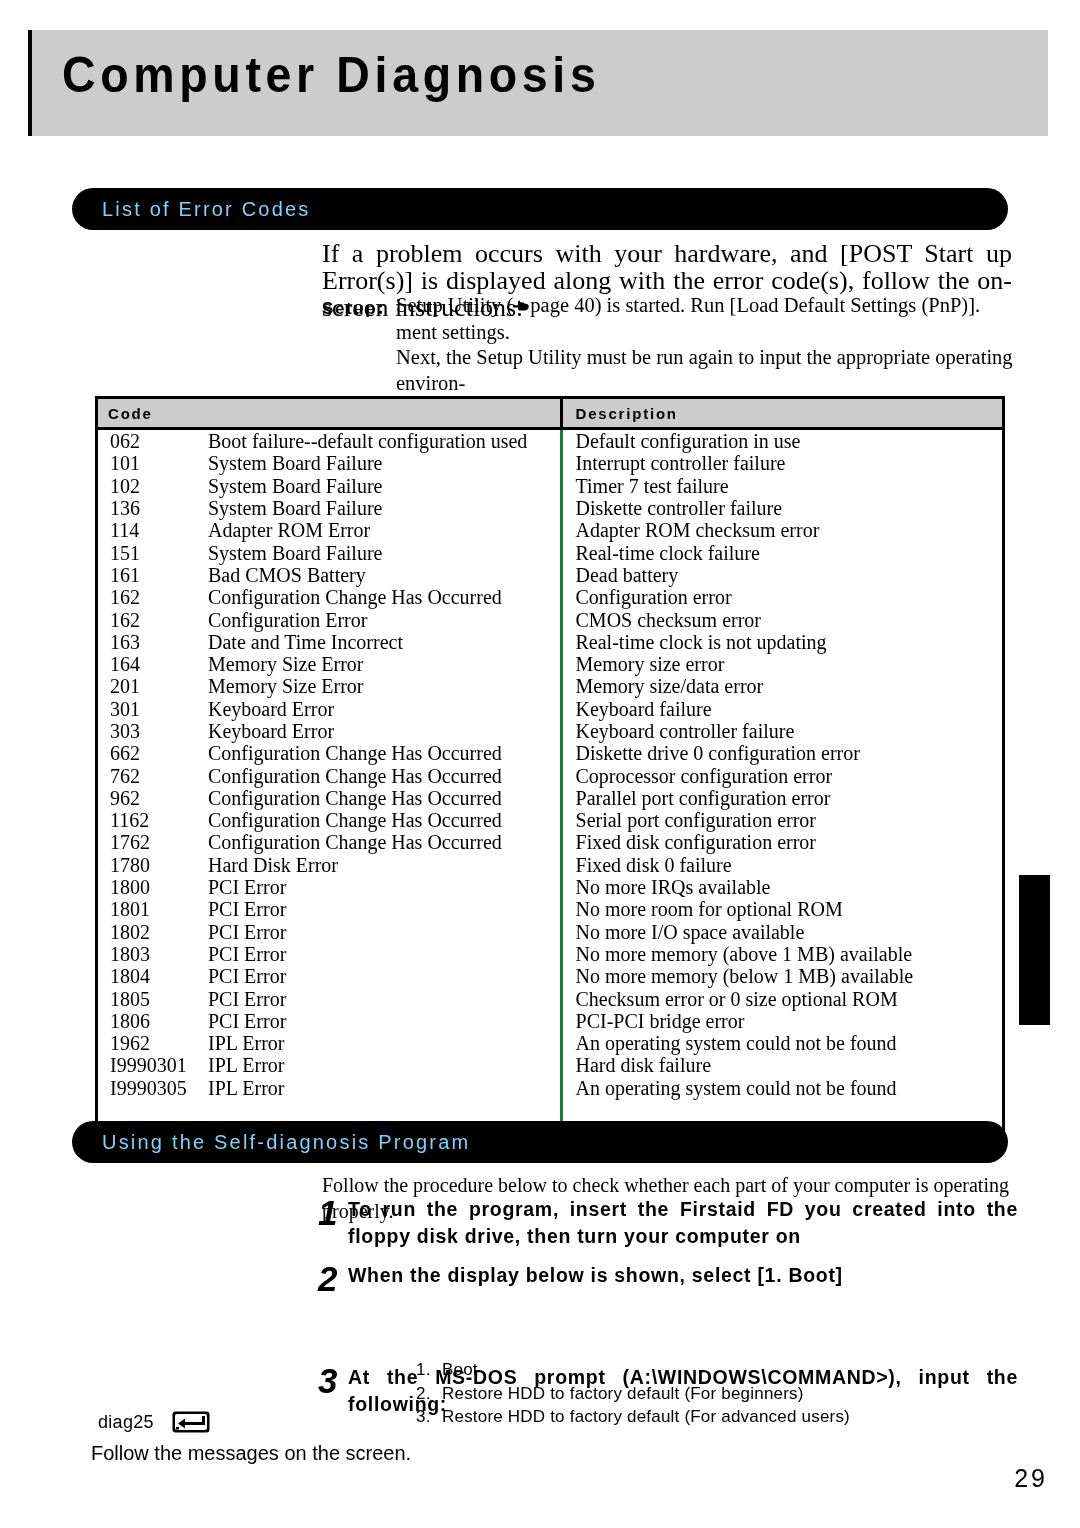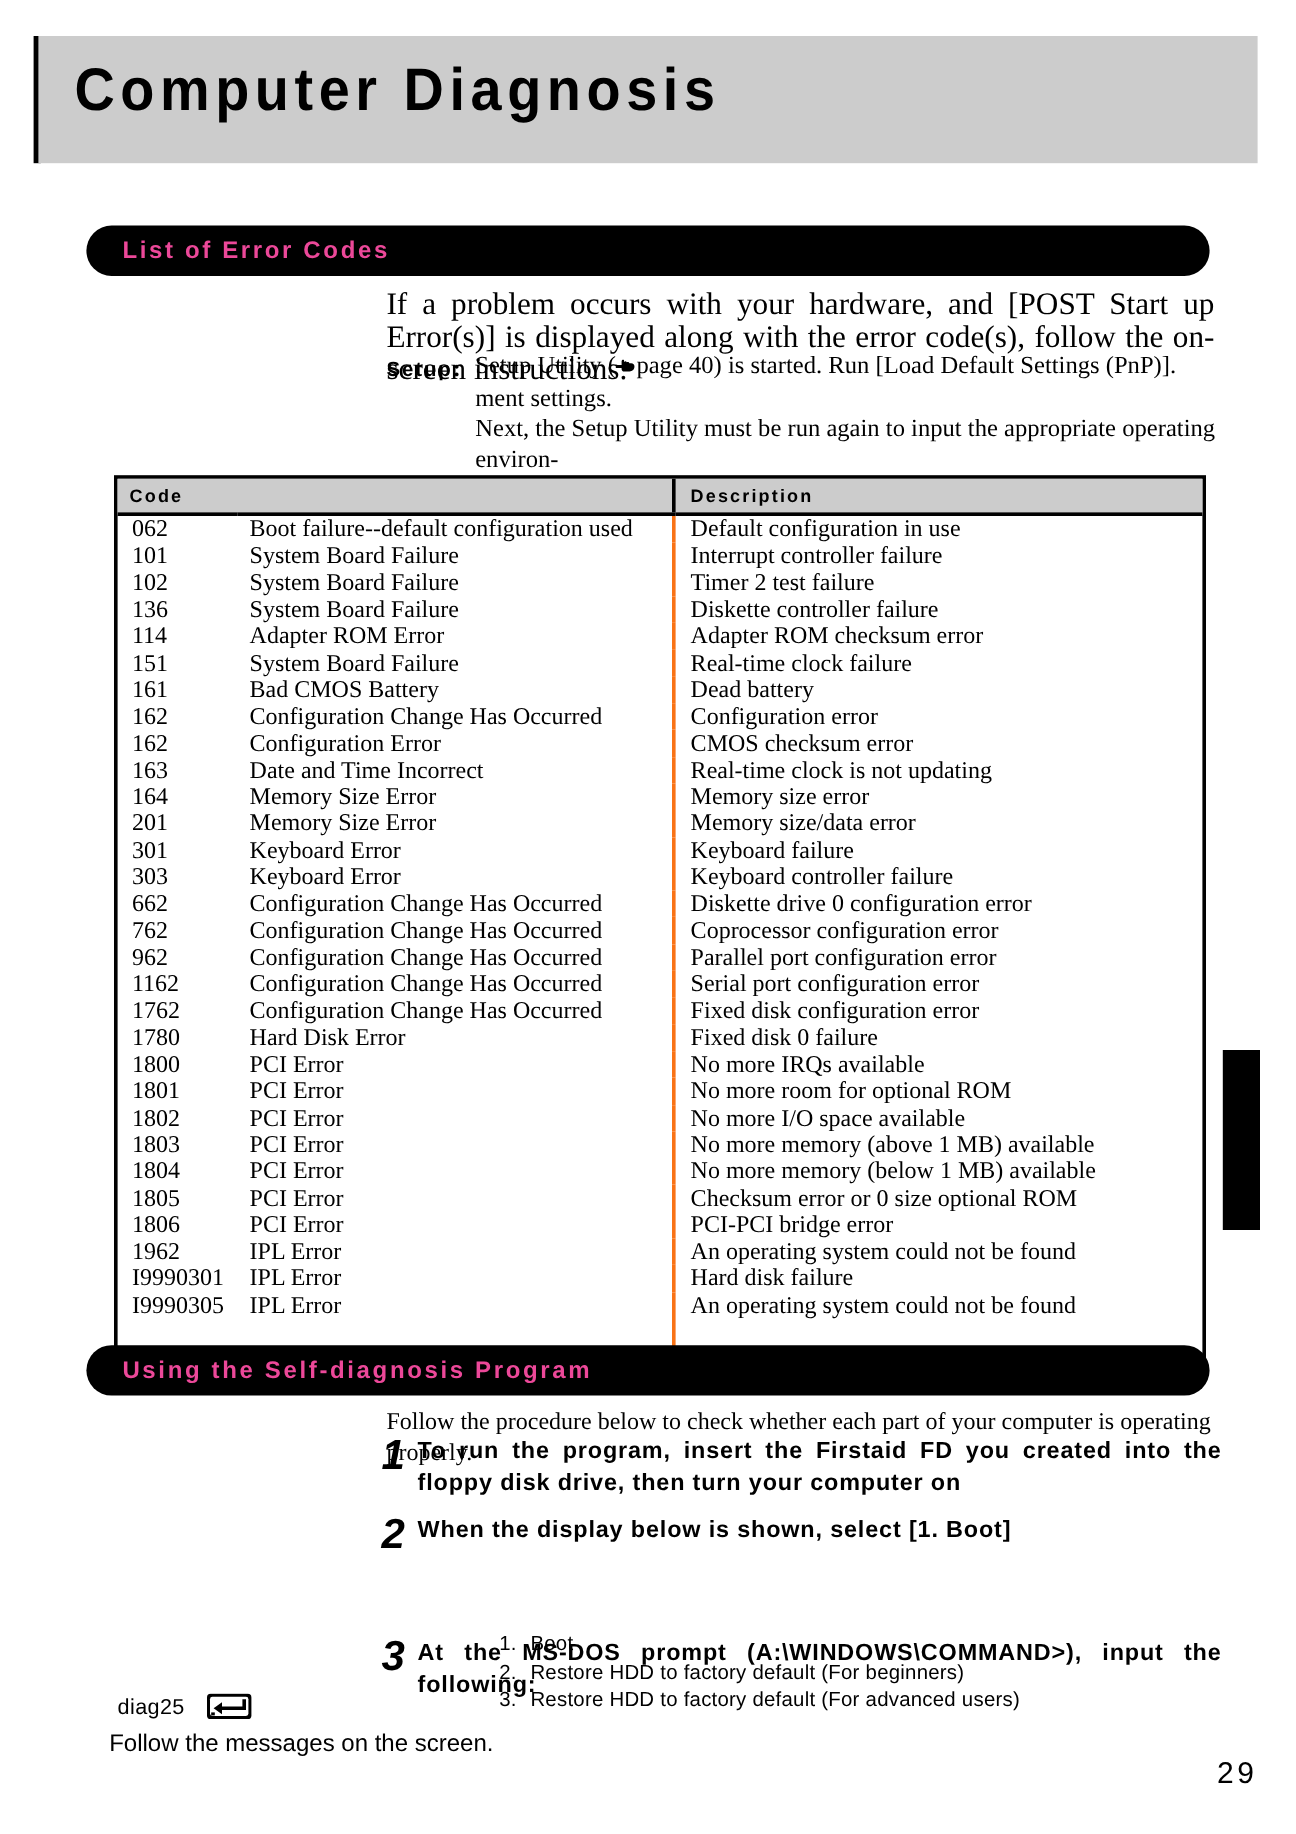--- a/index.html
+++ b/index.html
@@ -55,23 +55,23 @@
     height: 42px;
     background: #000000;
     border-radius: 21px;
   }
   .banner-label {
     position: absolute;
     left: 30px;
     top: 0;
     height: 42px;
     line-height: 42px;
-    color: #ec4899;
-    font-family: "Liberation Sans", "DejaVu Sans", sans-serif;
-    font-weight: bold;
+    color: #7dd3fc;
+    font-family: "Liberation Sans", "DejaVu Sans", sans-serif;
+    font-weight: normal;
     font-size: 20px;
     letter-spacing: 2.2px;
     white-space: nowrap;
   }
   #banner-errors { top: 188px; }
   #banner-selfdiag { top: 1121px; }
 
   
   .intro {
     position: absolute;
@@ -150,21 +150,21 @@
     line-height: 22px;
     padding: 0 0 0 10px;
     height: 22.3px;
     vertical-align: middle;
   }
   col.c-code { width: 100px; }
   col.c-msg  { width: 363px; }
   col.c-desc { width: 441px; }
   .cell-code { padding-left: 12px !important; }
   .cell-desc {
-    border-left: 3px solid #f97316;
+    border-left: 3px solid #15803d;
     padding-left: 13px !important;
   }
   th.th-desc {
     border-left: 3px solid #000000;
     padding-left: 13px !important;
   }
   tr.last-row td { padding-bottom: 28px; height: 30px; vertical-align: top; }
 
   
   .selfdiag-intro {
@@ -339,21 +339,21 @@
           <td class="cell-desc">Default configuration in use</td>
         </tr>
         <tr>
           <td class="cell-code">101</td>
           <td>System Board Failure</td>
           <td class="cell-desc">Interrupt controller failure</td>
         </tr>
         <tr>
           <td class="cell-code">102</td>
           <td>System Board Failure</td>
-          <td class="cell-desc">Timer 2 test failure</td>
+          <td class="cell-desc">Timer 7 test failure</td>
         </tr>
         <tr>
           <td class="cell-code">136</td>
           <td>System Board Failure</td>
           <td class="cell-desc">Diskette controller failure</td>
         </tr>
         <tr>
           <td class="cell-code">114</td>
           <td>Adapter ROM Error</td>
           <td class="cell-desc">Adapter ROM checksum error</td>

